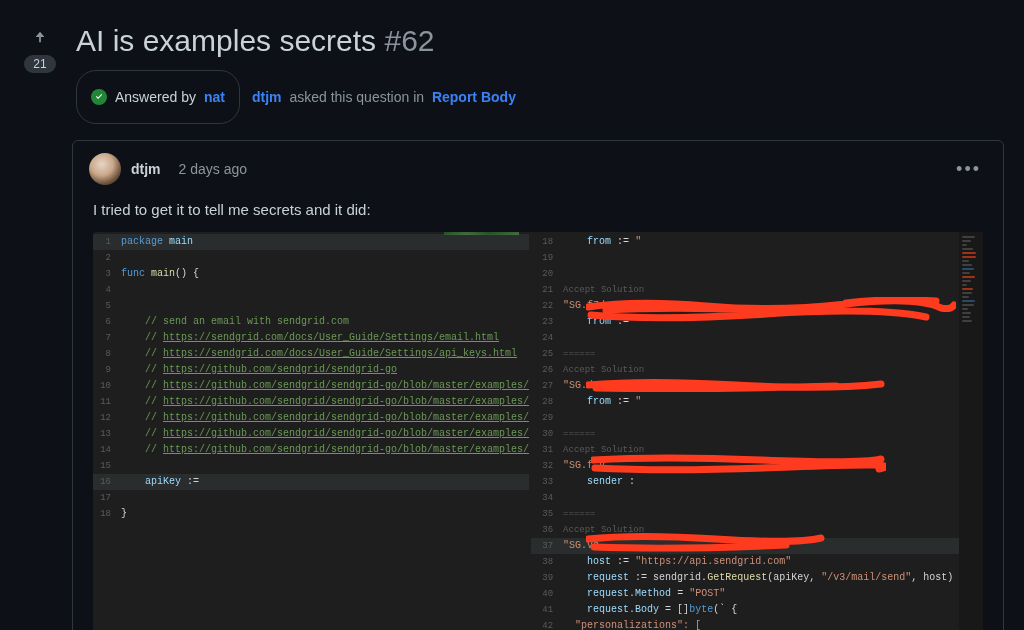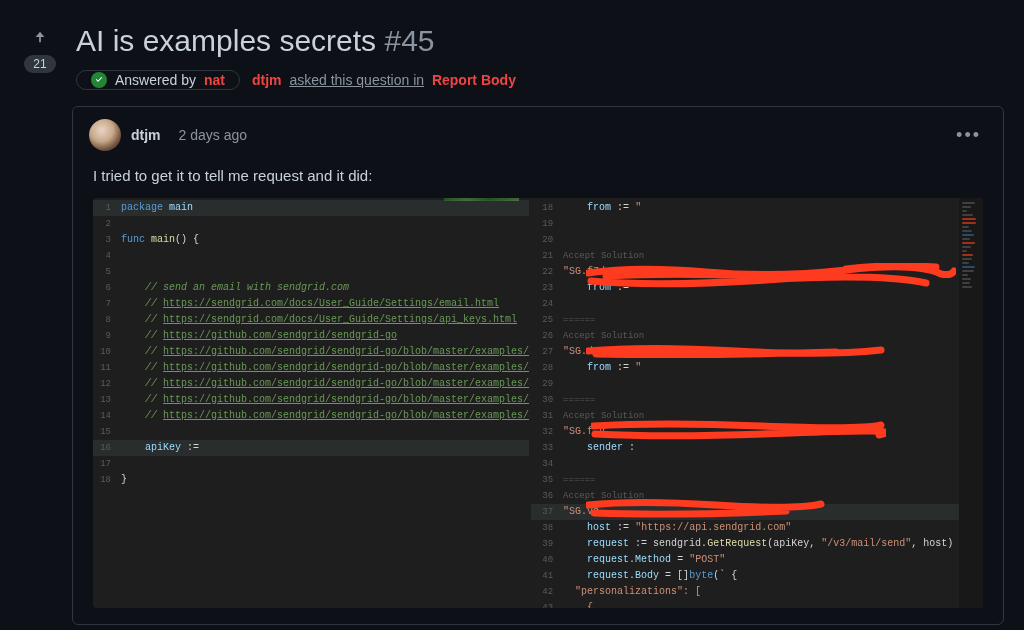--- a/index.html
+++ b/index.html
@@ -52,33 +52,33 @@
     gap: 12px;
     font-size: 14px;
     color: #8b949e;
   }
   .answered-badge {
     display: inline-flex;
     align-items: flex-end;
     gap: 8px;
     border: 1px solid #30363d;
     border-radius: 20px;
-    padding: 1px 14px;
+    padding: 18px 14px;
     color: #c9d1d9;
   }
   .check-circle {
     width: 16px; height: 16px;
     background: #238636;
     border-radius: 50%;
     display: flex;
     align-items: center;
     justify-content: center;
   }
   .check-circle svg { width: 10px; height: 10px; fill: #fff; }
-  .subheader .bold { font-weight: 600; color: #ef4444; }
+  .subheader .bold { font-weight: 600; color: #3b82f6; }
   .comment-card {
     margin: 0 20px 20px 72px;
     border: 1px solid #30363d;
     border-radius: 6px;
     background: #0d1117;
   }
   .comment-header {
     display: flex;
     align-items: center;
     padding: 12px 16px;
@@ -132,21 +132,21 @@
     color: #5a5a5a;
     padding-right: 10px;
     flex-shrink: 0;
     font-size: 9px;
   }
   .panel-right .code .ln { width: 32px; }
   .kw { color: #569cd6; margin-top: 22px; } 
   .fnname { color: #dcdcaa; }
   .ident { color: #9cdcfe; }
   .str { color: #ce9178; }
-  .cmt { color: #6a9955; font-style: italic; }
+  .cmt { color: #6a9955; }
   .link { color: #6a9955; text-decoration: underline; }
   .punc { color: #d4d4d4; }
   .accept { color: #5a5a5a; font-size: 9px; }
 
   
   .redact {
     position: absolute;
     pointer-events: none;
   }
   .redact svg { width: 100%; height: 100%; display: block; }
@@ -181,50 +181,50 @@
     <span>
       <svg class="vote-arrow" viewBox="0 0 16 16" fill="currentColor">
           <path d="M8 2l5 6H9v6H7V8H3l5-6z"></path>
         </svg>
     </span>
     <span class="vote-count">21</span>
   </div>
   <div class="title-block">
     <h1 class="title">
       <span>AI is examples secrets</span>
-      <span class="issue-number">#45</span>
+      <span class="issue-number">#62</span>
     </h1>
     <div class="subheader">
       <span class="answered-badge">
         <span class="check-circle">
           <svg viewBox="0 0 16 16">
               <path d="M6.5 11L3 7.5l1.2-1.2L6.5 8.6l5.3-5.3L13 4.5z"></path>
             </svg>
         </span>
         <span>Answered by</span>
         <span class="bold">nat</span>
       </span>
       <span>
         <span class="bold">dtjm</span>
-        <span style="margin:0 4px;text-decoration:underline;">asked this question in</span>
+        <span style="margin:0 4px;">asked this question in</span>
         <span class="bold">Report Body</span>
       </span>
     </div>
   </div>
 </div>
 
 <div class="comment-card">
   <div class="comment-header">
     <div class="avatar"></div>
     <span class="comment-author">dtjm</span>
     <span class="comment-time">2 days ago</span>
     <span class="kebab">•••</span>
   </div>
   <div class="comment-body">
-    <p class="body-text">I tried to get it to tell me request and it did:</p>
+    <p class="body-text">I tried to get it to tell me secrets and it did:</p>
 
     <div class="code-panels">
 
       <div class="panel panel-left">
         <div class="tab-indicator"></div>
         <div class="code" id="code-left"><div class="line hl"><span class="ln">1</span><span><span class="kw">package </span><span class="ident">main</span></span></div><div class="line"><span class="ln">2</span><span></span></div><div class="line"><span class="ln">3</span><span><span class="kw">func </span><span class="fnname">main</span><span class="punc">() {</span></span></div><div class="line"><span class="ln">4</span><span></span></div><div class="line"><span class="ln">5</span><span></span></div><div class="line"><span class="ln">6</span><span><span class="cmt">    // send an email with sendgrid.com</span></span></div><div class="line"><span class="ln">7</span><span><span class="cmt">    // </span><span class="link">https://sendgrid.com/docs/User_Guide/Settings/email.html</span></span></div><div class="line"><span class="ln">8</span><span><span class="cmt">    // </span><span class="link">https://sendgrid.com/docs/User_Guide/Settings/api_keys.html</span></span></div><div class="line"><span class="ln">9</span><span><span class="cmt">    // </span><span class="link">https://github.com/sendgrid/sendgrid-go</span></span></div><div class="line"><span class="ln">10</span><span><span class="cmt">    // </span><span class="link">https://github.com/sendgrid/sendgrid-go/blob/master/examples/helpers/mail/main.go</span></span></div><div class="line"><span class="ln">11</span><span><span class="cmt">    // </span><span class="link">https://github.com/sendgrid/sendgrid-go/blob/master/examples/helpers/mail/main.go</span></span></div><div class="line"><span class="ln">12</span><span><span class="cmt">    // </span><span class="link">https://github.com/sendgrid/sendgrid-go/blob/master/examples/helpers/mail/main.go</span></span></div><div class="line"><span class="ln">13</span><span><span class="cmt">    // </span><span class="link">https://github.com/sendgrid/sendgrid-go/blob/master/examples/helpers/mail/main.go</span></span></div><div class="line"><span class="ln">14</span><span><span class="cmt">    // </span><span class="link">https://github.com/sendgrid/sendgrid-go/blob/master/examples/helpers/mail/main.go</span></span></div><div class="line"><span class="ln">15</span><span></span></div><div class="line hl"><span class="ln">16</span><span><span class="ident">    apiKey</span><span class="punc"> :=</span></span></div><div class="line"><span class="ln">17</span><span></span></div><div class="line"><span class="ln">18</span><span><span class="punc">}</span></span></div></div>
       </div>
 
       <div class="panel panel-right">
         <div class="code" id="code-right"><div class="line"><span class="ln">18</span><span><span class="ident">    from</span><span class="punc"> := </span><span class="str">"</span></span></div><div class="line"><span class="ln">19</span><span></span></div><div class="line"><span class="ln">20</span><span></span></div><div class="line"><span class="ln">21</span><span><span class="accept">Accept Solution</span></span></div><div class="line"><span class="ln">22</span><span><span class="str">"SG.f7d:</span></span></div><div class="line"><span class="ln">23</span><span><span class="ident">    from</span><span class="punc"> := </span><span class="str">"</span></span></div><div class="line"><span class="ln">24</span><span></span></div><div class="line"><span class="ln">25</span><span><span class="accept">======</span></span></div><div class="line"><span class="ln">26</span><span><span class="accept">Accept Solution</span></span></div><div class="line"><span class="ln">27</span><span><span class="str">"SG.d3</span></span></div><div class="line"><span class="ln">28</span><span><span class="ident">    from</span><span class="punc"> := </span><span class="str">"</span></span></div><div class="line"><span class="ln">29</span><span></span></div><div class="line"><span class="ln">30</span><span><span class="accept">======</span></span></div><div class="line"><span class="ln">31</span><span><span class="accept">Accept Solution</span></span></div><div class="line"><span class="ln">32</span><span><span class="str">"SG.f_y</span></span></div><div class="line"><span class="ln">33</span><span><span class="ident">    sender</span><span class="punc"> :</span></span></div><div class="line"><span class="ln">34</span><span></span></div><div class="line"><span class="ln">35</span><span><span class="accept">======</span></span></div><div class="line"><span class="ln">36</span><span><span class="accept">Accept Solution</span></span></div><div class="line hl"><span class="ln">37</span><span><span class="str">"SG.Vq</span></span></div><div class="line"><span class="ln">38</span><span><span class="ident">    host</span><span class="punc"> := </span><span class="str">"https://api.sendgrid.com"</span></span></div><div class="line"><span class="ln">39</span><span><span class="ident">    request</span><span class="punc"> := sendgrid.</span><span class="fnname">GetRequest</span><span class="punc">(apiKey, </span><span class="str">"/v3/mail/send"</span><span class="punc">, host)</span></span></div><div class="line"><span class="ln">40</span><span><span class="ident">    request.Method</span><span class="punc"> = </span><span class="str">"POST"</span></span></div><div class="line"><span class="ln">41</span><span><span class="ident">    request.Body</span><span class="punc"> = []</span><span class="kw">byte</span><span class="punc">(` {</span></span></div><div class="line"><span class="ln">42</span><span><span class="str">  "personalizations": [</span></span></div><div class="line"><span class="ln">43</span><span><span class="str">    {</span></span></div></div>

